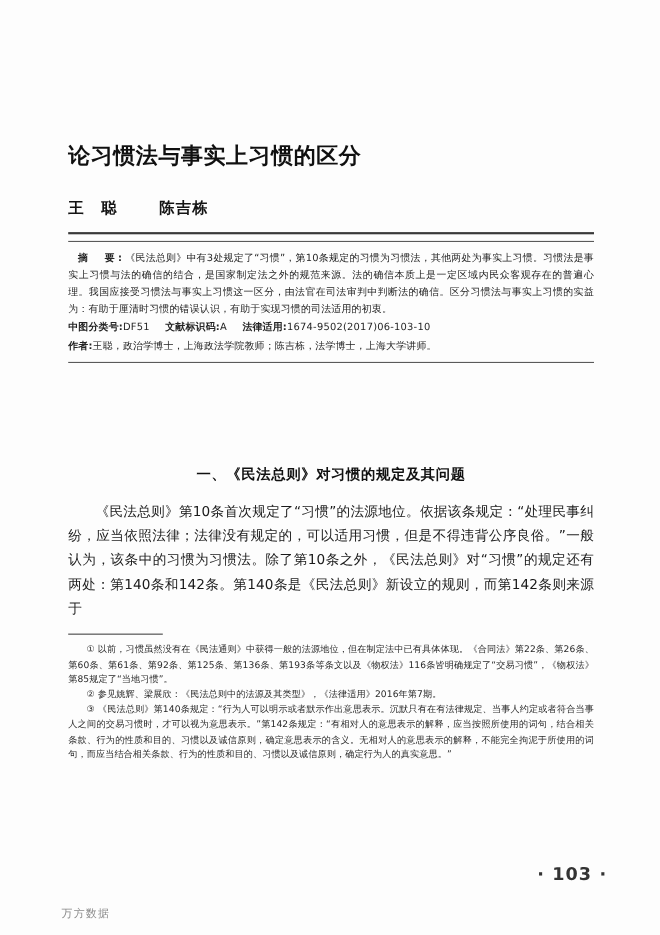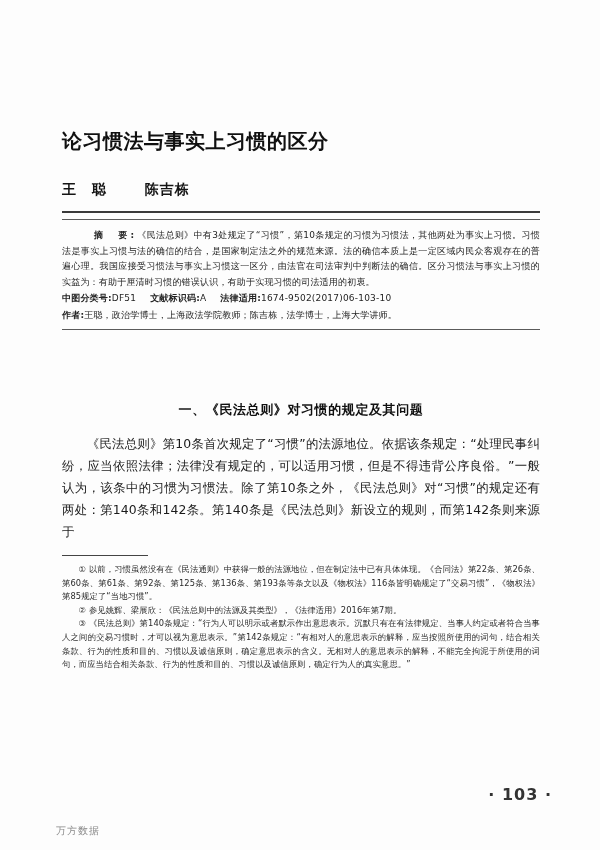--- a/index.html
+++ b/index.html
@@ -67,29 +67,29 @@
     color: #242424;
     letter-spacing: 0.2px;
   }
   .abstract {
     text-align: justify;
     text-indent: 0;
   }
   .abstract .lbl {
     font-weight: bold;
     letter-spacing: 3px;
-    margin-left: 32px;
+    margin-left: 9px;
   }
   .meta-line { margin-top: 1px; }
   .meta-line .lbl { font-weight: bold; }
   .meta-sep { display: inline-block; width: 14px; }
 
   
   .section-heading {
-    margin-top: 71px;
+    margin-top: 92px;
     text-align: center;
     font-size: 13px;
     font-weight: bold;
     letter-spacing: 0.6px;
     color: #111;
   }
 
   
   .body-text {
     margin-top: 14px;

